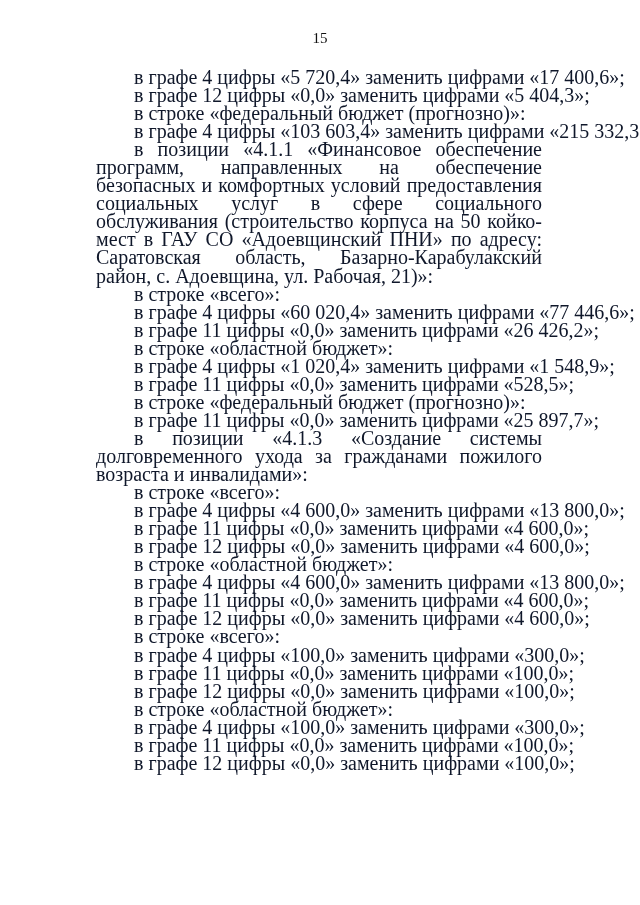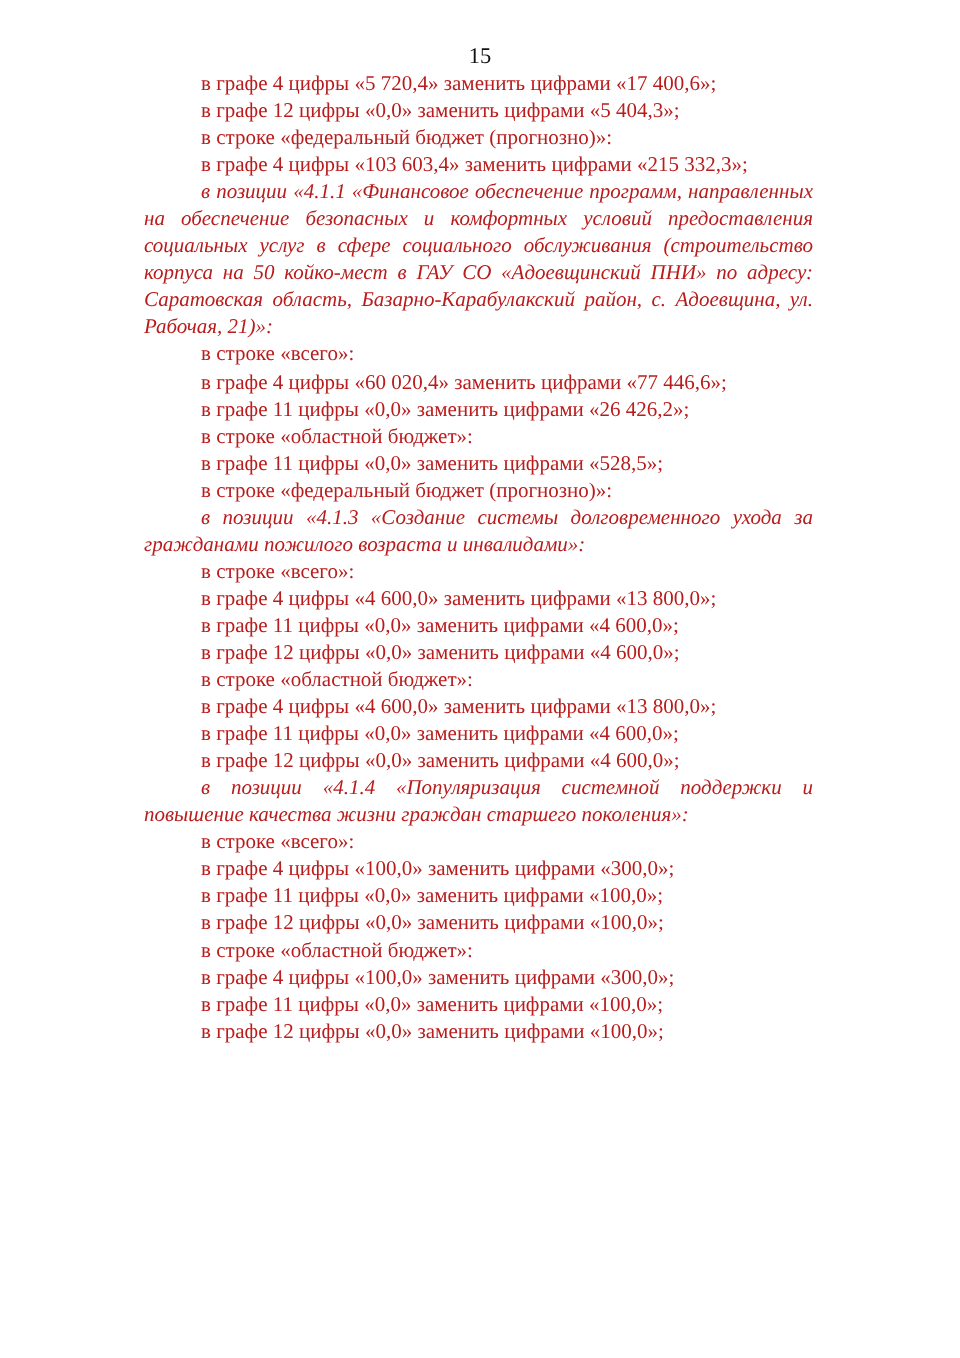--- a/index.html
+++ b/index.html
@@ -3,54 +3,55 @@
 <meta charset="utf-8">
 <style>
   html, body { margin: 0; padding: 0; background: #ffffff; }
   body { width: 640px; height: 905px; position: relative; overflow: hidden; }
   .page { position: absolute; left: 0; top: 0; width: 640px; height: 905px; background: #fff; }
   .page-number {
     position: absolute; top: 30px; left: 0; width: 100%; text-align: center;
     font-family: "Liberation Serif", serif; font-size: 15px; color: #111;
   }
   .body-text {
-    position: absolute; left: 96px; top: 48px; width: 446px;
-    font-family: "Liberation Serif", serif; font-size: 14px; color: #b91c1c;
+    position: absolute; left: 96px; top: 68px; width: 446px;
+    font-family: "Liberation Serif", serif; font-size: 20px; color: #0f172a;
     line-height: 18.05px;
   }
   .line { white-space: nowrap; padding-left: 38px; }
-  .para { text-align: justify; text-align-last: left; text-indent: 38px; font-style: italic; }
+  .para { text-align: justify; text-align-last: left; text-indent: 38px; }
 </style>
 </head>
 <body>
 
 <div class="page">
   <div class="page-number">15</div>
   <div class="body-text" id="body-text">
       <div class="line">в графе 4 цифры «5 720,4» заменить цифрами «17 400,6»;</div>
       <div class="line">в графе 12 цифры «0,0» заменить цифрами «5 404,3»;</div>
       <div class="line">в строке «федеральный бюджет (прогнозно)»:</div>
       <div class="line">в графе 4 цифры «103 603,4» заменить цифрами «215 332,3»;</div>
       <div class="para">в позиции «4.1.1 «Финансовое обеспечение программ, направленных на обеспечение безопасных и комфортных условий предоставления социальных услуг в сфере социального обслуживания (строительство корпуса на 50 койко-мест в ГАУ СО «Адоевщинский ПНИ» по адресу: Саратовская область, Базарно-Карабулакский район, с. Адоевщина, ул. Рабочая, 21)»:</div>
       <div class="line">в строке «всего»:</div>
       <div class="line">в графе 4 цифры «60 020,4» заменить цифрами «77 446,6»;</div>
       <div class="line">в графе 11 цифры «0,0» заменить цифрами «26 426,2»;</div>
       <div class="line">в строке «областной бюджет»:</div>
+      <div class="line">в графе 4 цифры «1 020,4» заменить цифрами «1 548,9»;</div>
       <div class="line">в графе 11 цифры «0,0» заменить цифрами «528,5»;</div>
       <div class="line">в строке «федеральный бюджет (прогнозно)»:</div>
+      <div class="line">в графе 11 цифры «0,0» заменить цифрами «25 897,7»;</div>
       <div class="para">в позиции «4.1.3 «Создание системы долговременного ухода за гражданами пожилого возраста и инвалидами»:</div>
       <div class="line">в строке «всего»:</div>
       <div class="line">в графе 4 цифры «4 600,0» заменить цифрами «13 800,0»;</div>
       <div class="line">в графе 11 цифры «0,0» заменить цифрами «4 600,0»;</div>
       <div class="line">в графе 12 цифры «0,0» заменить цифрами «4 600,0»;</div>
       <div class="line">в строке «областной бюджет»:</div>
       <div class="line">в графе 4 цифры «4 600,0» заменить цифрами «13 800,0»;</div>
       <div class="line">в графе 11 цифры «0,0» заменить цифрами «4 600,0»;</div>
       <div class="line">в графе 12 цифры «0,0» заменить цифрами «4 600,0»;</div>
-      <div class="para">в позиции «4.1.4 «Популяризация системной поддержки и повышение качества жизни граждан старшего поколения»:</div>
       <div class="line">в строке «всего»:</div>
       <div class="line">в графе 4 цифры «100,0» заменить цифрами «300,0»;</div>
       <div class="line">в графе 11 цифры «0,0» заменить цифрами «100,0»;</div>
       <div class="line">в графе 12 цифры «0,0» заменить цифрами «100,0»;</div>
       <div class="line">в строке «областной бюджет»:</div>
       <div class="line">в графе 4 цифры «100,0» заменить цифрами «300,0»;</div>
       <div class="line">в графе 11 цифры «0,0» заменить цифрами «100,0»;</div>
       <div class="line">в графе 12 цифры «0,0» заменить цифрами «100,0»;</div>
     </div>
 </div>

